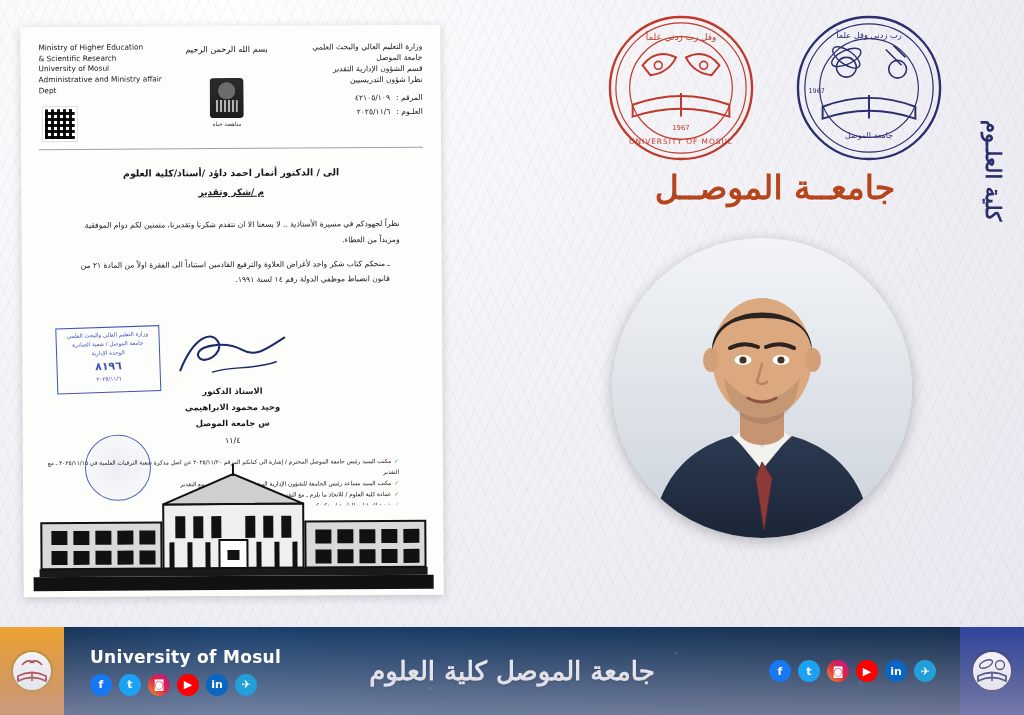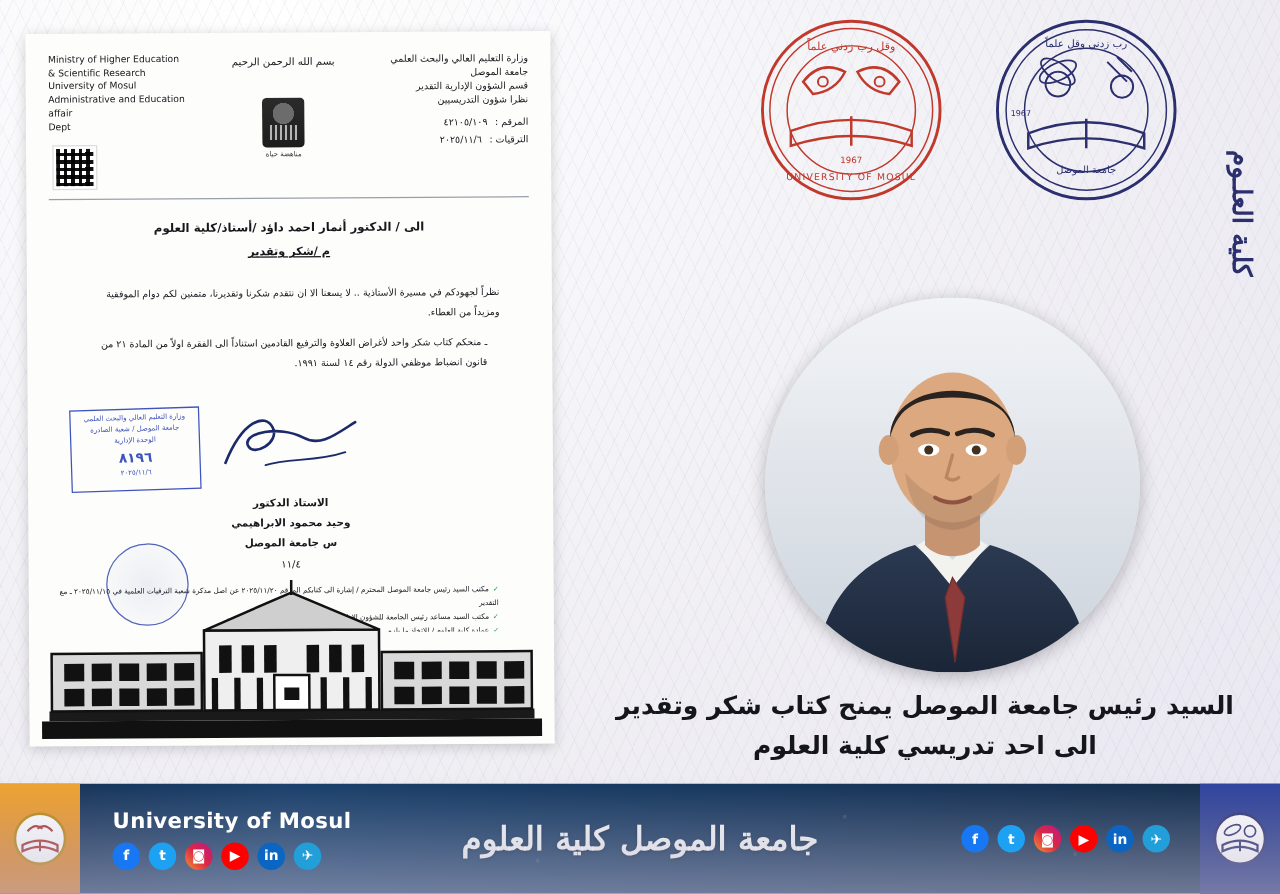--- a/index.html
+++ b/index.html
@@ -291,21 +291,21 @@
 <div class="poster">
 
   <div class="doc-wrap">
     <div class="doc-inner">
 
       <div class="doc-head">
         <div class="left-block">
           <div>Ministry of Higher Education</div>
           <div>&amp; Scientific Research</div>
           <div>University of Mosul</div>
-          <div>Administrative and Education affair</div>
+          <div>Administrative and Ministry affair</div>
           <div>Dept</div>
           <div class="qr"></div>
         </div>
 
         <div class="mid-block">
           <div class="basmala">بسم الله الرحمن الرحيم</div>
           <div class="crest"></div>
           <div class="crest-label">مناهضة حياة</div>
         </div>
 
@@ -313,21 +313,21 @@
           <div>وزارة التعليم العالي والبحث العلمي</div>
           <div>جامعة الموصل</div>
           <div>قسم الشؤون الإدارية التقدير</div>
           <div>نظرا شؤون التدريسيين</div>
           <div class="num-rows">
             <div class="row">
               <span>المرقم :</span>
               <span>٤٢١٠٥/١٠٩</span>
             </div>
             <div class="row">
-              <span>الترقيات :</span>
+              <span>العلـوم :</span>
               <span>٢٠٢٥/١١/٦</span>
             </div>
           </div>
         </div>
       </div>
 
       <div class="hline"></div>
 
       <div class="doc-to">الى / الدكتور أنمار احمد داؤد /أستاذ/كلية العلوم</div>
       <div class="doc-subject">م /شكر وتقدير</div>
@@ -460,20 +460,21 @@
         <ellipse cx="52" cy="44" rx="16" ry="7" fill="none" stroke="#2b2f6e" stroke-width="1.4" transform="rotate(35 52 44)"></ellipse>
         <path d="M92,36 l16,16 M100,32 l12,12" stroke="#2b2f6e" stroke-width="1.6"></path>
         <circle cx="104" cy="56" r="9" fill="none" stroke="#2b2f6e" stroke-width="1.6"></circle>
         <text x="75" y="24" text-anchor="middle" font-size="8.4" fill="#2b2f6e" font-family="DejaVu Sans, sans-serif">رب زدني وقل علماً</text>
         <text x="75" y="126" text-anchor="middle" font-size="8" fill="#2b2f6e" font-family="DejaVu Sans, sans-serif">جامعة الموصل</text>
         <text x="22" y="80" text-anchor="middle" font-size="6.5" fill="#2b2f6e" font-family="DejaVu Sans, sans-serif">1967</text>
       </svg>
     </div>
   </div>
 
+  <div class="calligraphy">جامعــة الموصــل</div>
 
   <div class="faculty-vertical">كلية العلـوم</div>
 
   <div class="portrait">
     <svg viewBox="0 0 300 300" aria-hidden="true">
       <defs>
         <linearGradient id="bg" x1="0" y1="0" x2="0" y2="1">
           <stop offset="0%" stop-color="#f2f4f7"></stop>
           <stop offset="100%" stop-color="#ccd3dc"></stop>
         </linearGradient>
@@ -509,24 +510,20 @@
       <circle cx="169" cy="122" r="3.6" fill="#43301f"></circle>
 
       <path d="M150,126 l-5,18 q5,4 10,0" stroke="#bb8560" stroke-width="2.6" fill="none" stroke-linecap="round"></path>
 
       <path d="M136,160 q14,8 28,0" stroke="#9c5a47" stroke-width="3" fill="none" stroke-linecap="round"></path>
 
       <path d="M112,140 q38,44 76,0 q-6,44 -38,46 q-32,-2 -38,-46 Z" fill="#2a2320" opacity="0.12"></path>
     </svg>
   </div>
 
-  <div class="caption">
-    <div>السيد رئيس جامعة الموصل يمنح كتاب شكر وتقدير</div>
-    <div>الى احد تدريسي كلية العلوم</div>
-  </div>
 
   <div class="footer">
     <div class="footer-edge">
       <div class="mini-logo">
         <svg viewBox="0 0 44 44" aria-hidden="true">
           <circle cx="22" cy="22" r="20" fill="#fff" stroke="#b8860b" stroke-width="2"></circle>
           <path d="M8,27 Q22,20 36,27 L36,32 Q22,25 8,32 Z" fill="none" stroke="#a33" stroke-width="1.8"></path>
           <path d="M22,24 L22,32" stroke="#a33" stroke-width="1.6"></path>
           <path d="M12,16 Q18,9 24,14" fill="none" stroke="#a33" stroke-width="1.6"></path>
           <path d="M32,16 Q26,9 20,14" fill="none" stroke="#a33" stroke-width="1.6"></path>

